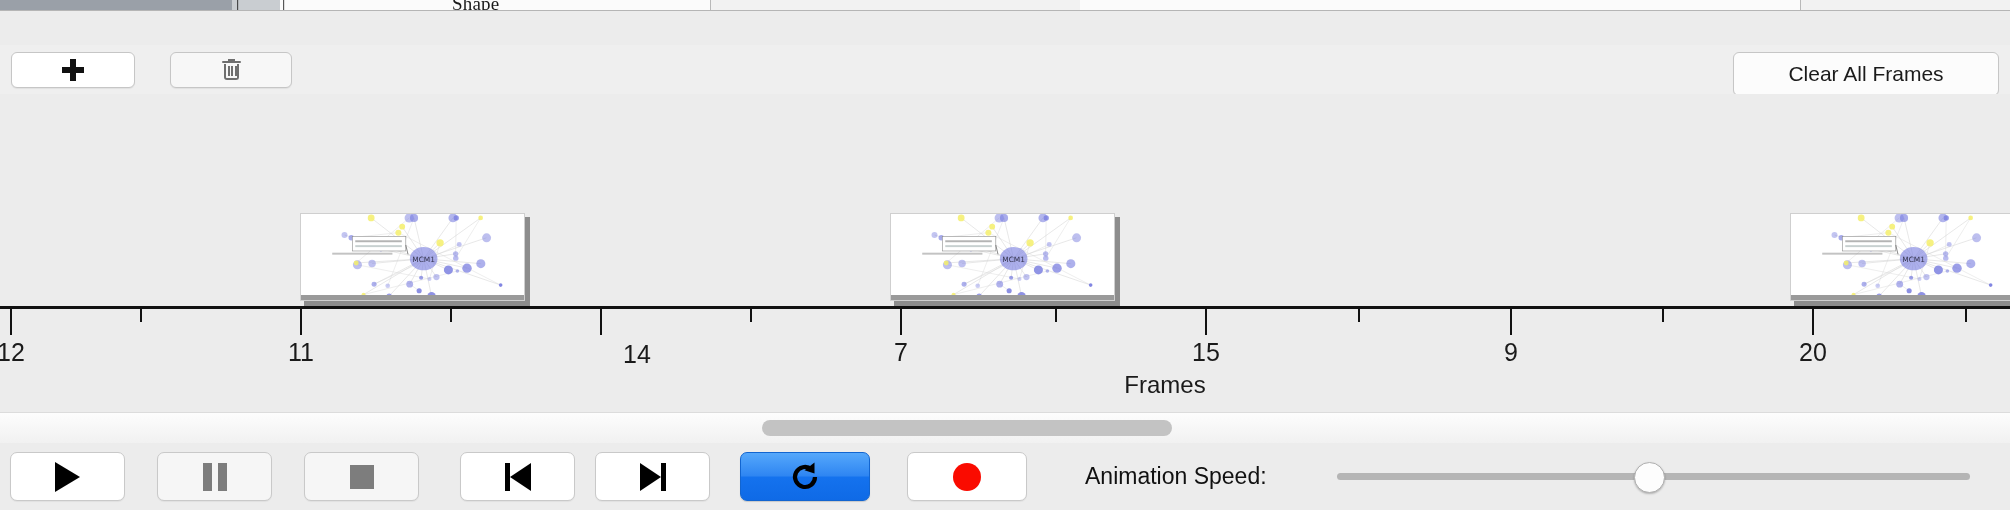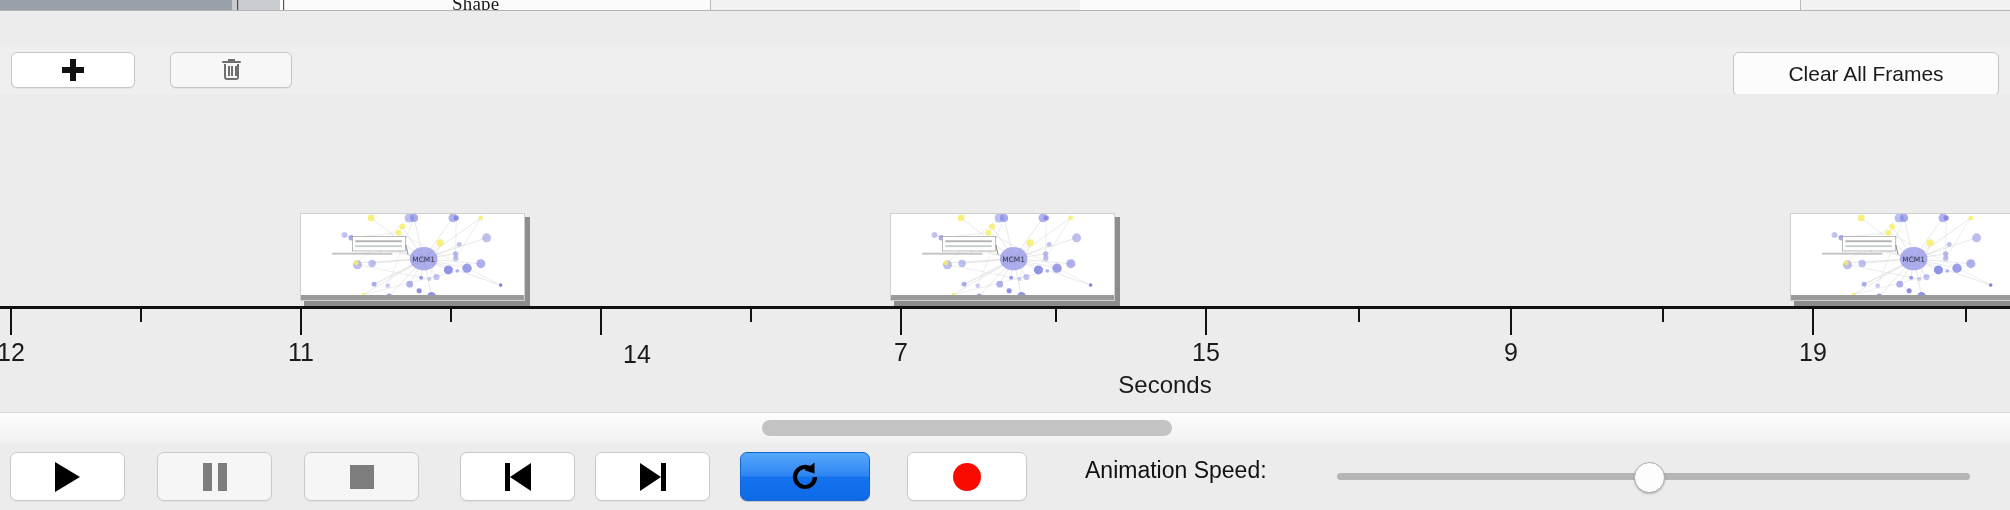--- a/index.html
+++ b/index.html
@@ -133,21 +133,21 @@
   .ico-pause i:nth-child(2){left:15px;}
   .ico-stop{width:24px;height:24px;background:#7d7d7d;}
   .ico-prev{position:relative;width:26px;height:28px;}
   .ico-prev .bar{position:absolute;left:0;top:0;width:5px;height:28px;background:#000;}
   .ico-prev .tri{position:absolute;left:5px;top:0;width:0;height:0;border-right:21px solid #000;border-top:14px solid transparent;border-bottom:14px solid transparent;}
   .ico-next{position:relative;width:26px;height:28px;}
   .ico-next .bar{position:absolute;right:0;top:0;width:5px;height:28px;background:#000;}
   .ico-next .tri{position:absolute;right:5px;top:0;width:0;height:0;border-left:21px solid #000;border-top:14px solid transparent;border-bottom:14px solid transparent;}
   .ico-loop{width:34px;height:34px;}
   .ico-rec{width:28px;height:28px;border-radius:50%;background:#fa0b00;}
-  .speed-label{position:absolute;top:3px;height:49px;line-height:49px;font-size:23px;color:#111;white-space:nowrap;}
+  .speed-label{position:absolute;top:9px;height:49px;line-height:49px;font-size:23px;color:#111;white-space:nowrap;}
   .slider-track{position:absolute;height:7px;background:#b5b5b5;border-radius:4px;}
   .slider-thumb{
     position:absolute;width:29px;height:29px;border-radius:50%;
     background:#fdfdfd;border:1px solid #b0b0b0;box-shadow:0 1px 2px rgba(0,0,0,.25);
   }
 </style>
 </head>
 <body>
 
 <div id="app">
@@ -450,29 +450,29 @@
         <div class="tick-label" style="left: 301px; top: 244px;">11</div>
         <div class="tick major" style="left: 600px; top: 215px;"></div>
         <div class="tick-label" style="left: 601px; top: 246px; margin-left: 36px;">14</div>
         <div class="tick major" style="left: 900px; top: 215px;"></div>
         <div class="tick-label" style="left: 901px; top: 244px;">7</div>
         <div class="tick major" style="left: 1205px; top: 215px;"></div>
         <div class="tick-label" style="left: 1206px; top: 244px;">15</div>
         <div class="tick major" style="left: 1510px; top: 215px;"></div>
         <div class="tick-label" style="left: 1511px; top: 244px;">9</div>
         <div class="tick major" style="left: 1812px; top: 215px;"></div>
-        <div class="tick-label" style="left: 1813px; top: 244px;">19</div>
+        <div class="tick-label" style="left: 1813px; top: 244px;">20</div>
         <div class="tick minor" style="left: 140px; top: 215px;"></div>
         <div class="tick minor" style="left: 450px; top: 215px;"></div>
         <div class="tick minor" style="left: 750px; top: 215px;"></div>
         <div class="tick minor" style="left: 1055px; top: 215px;"></div>
         <div class="tick minor" style="left: 1358px; top: 215px;"></div>
         <div class="tick minor" style="left: 1662px; top: 215px;"></div>
         <div class="tick minor" style="left: 1965px; top: 215px;"></div>
-        <div class="axis-caption" style="left: 1165px; top: 277px;">Seconds</div>
+        <div class="axis-caption" style="left: 1165px; top: 277px;">Frames</div>
       </div>
   </div>
 
   <div class="hscroll">
     <div class="hthumb" id="hthumb" style="left: 762px; width: 410px;"></div>
   </div>
 
   <div class="ctrlbar">
     <div id="controls-host">
         <div class="cbtn" style="left: 10px; width: 115px; height: 49px;">

